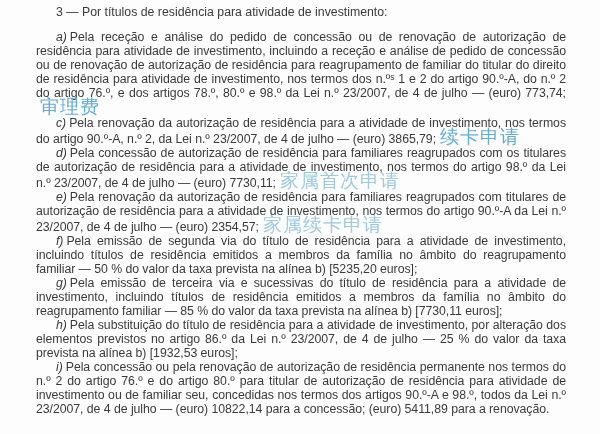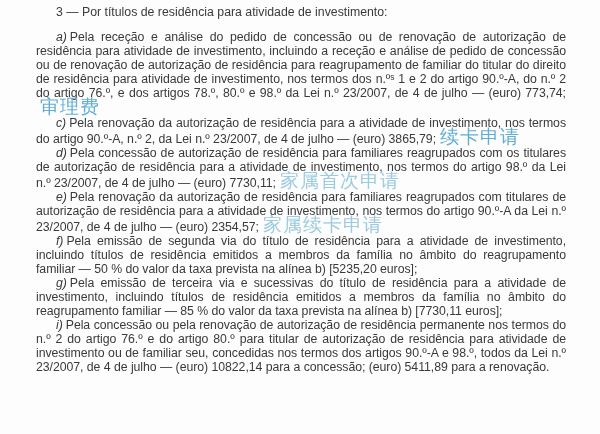--- a/index.html
+++ b/index.html
@@ -69,18 +69,21 @@
   </p>
 
   <p class="para">
     <i class="lbl">f)</i><span>Pela emissão de segunda via do título de residência para a atividade de investimento, incluindo títulos de residência emitidos a membros da família no âmbito do reagrupamento familiar — 50 % do valor da taxa prevista na alínea b) [5235,20 euros];</span>
   </p>
 
   <p class="para">
     <i class="lbl">g)</i><span>Pela emissão de terceira via e sucessivas do título de residência para a atividade de investimento, incluindo títulos de residência emitidos a membros da família no âmbito do reagrupamento familiar — 85 % do valor da taxa prevista na alínea b) [7730,11 euros];</span>
   </p>
 
+  <p class="para">
+    <i class="lbl">h)</i><span>Pela substituição do título de residência para a atividade de investimento, por alteração dos elementos previstos no artigo 86.º da Lei n.º 23/2007, de 4 de julho — 25 % do valor da taxa prevista na alínea b) [1932,53 euros];</span>
+  </p>
 
   <p class="para">
     <i class="lbl">i)</i><span>Pela concessão ou pela renovação de autorização de residência permanente nos termos do n.º 2 do artigo 76.º e do artigo 80.º para titular de autorização de residência para atividade de investimento ou de familiar seu, concedidas nos termos dos artigos 90.º-A e 98.º, todos da Lei n.º 23/2007, de 4 de julho — (euro) 10822,14 para a concessão; (euro) 5411,89 para a renovação.</span>
   </p>
 
 </div>
 
 </body></html>

